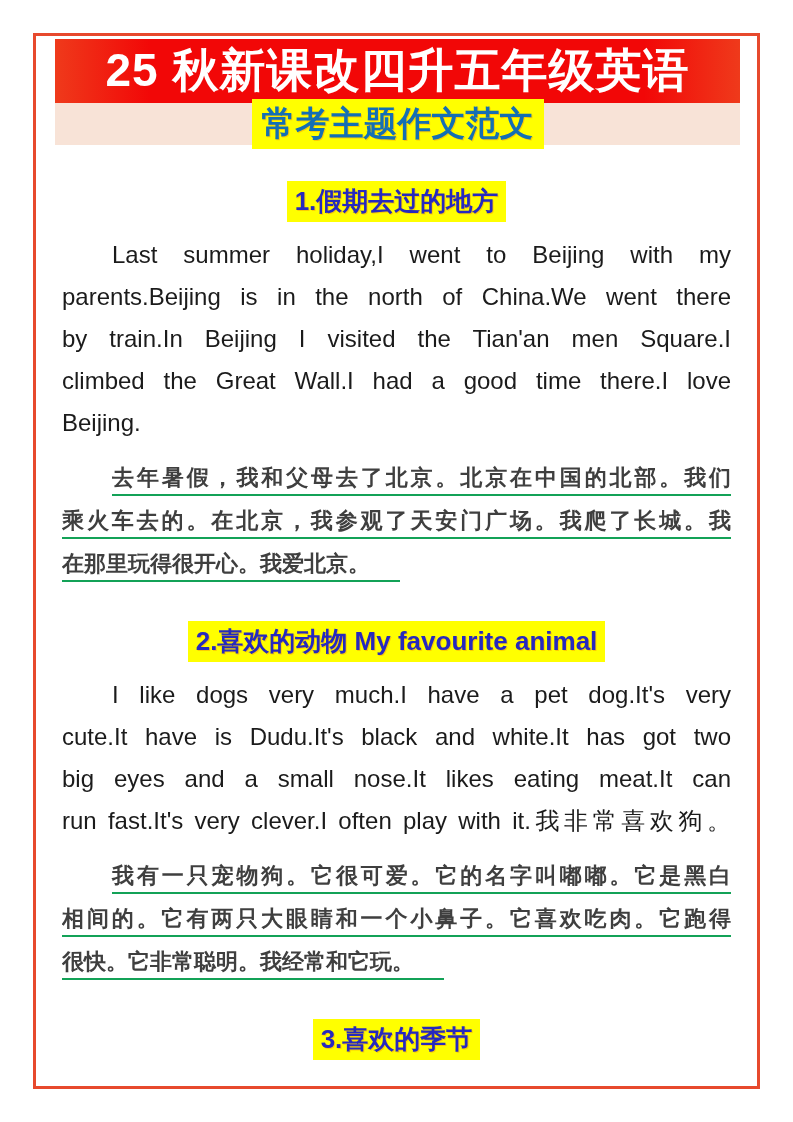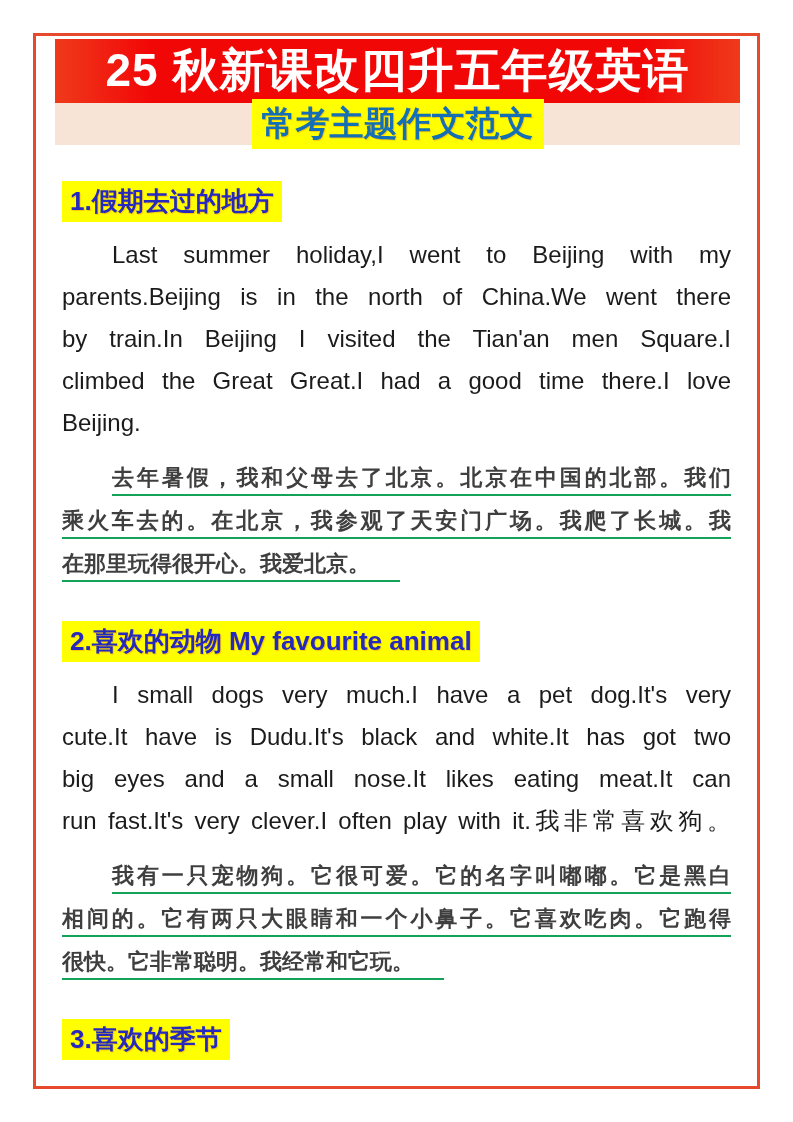--- a/index.html
+++ b/index.html
@@ -48,21 +48,21 @@
   }
   .subtitle-hl{
     background:var(--highlight-yellow);
     color:var(--subtitle-blue);
     font-size:34px;font-weight:700;
     padding:2px 10px;
     text-shadow:1px 1px 0 rgba(242,30,10,0.22);
     white-space:nowrap;
   }
   .content{padding:0 26px;}
-  .h-row{display:flex;justify-content:flex-start;margin-top:36px;}
+  .h-row{display:flex;justify-content:center;margin-top:36px;}
   .hl-heading{
     background:var(--highlight-yellow);
     color:var(--heading-blue);
     font-size:26px;font-weight:700;
     padding:3px 8px;
     text-shadow:1px 1px 0 rgba(242,30,10,0.22);
     white-space:nowrap;
   }
   .para{margin-top:12px;}
   .en-line{
@@ -100,36 +100,36 @@
     <div class="content">
 
       <section>
         <div class="h-row">
           <span class="hl-heading">1.假期去过的地方</span>
         </div>
         <div class="para">
           <div class="en-line ind">Last summer holiday,I went to Beijing with my</div>
           <div class="en-line">parents.Beijing is in the north of China.We went there</div>
           <div class="en-line">by train.In Beijing I visited the Tian'an men Square.I</div>
-          <div class="en-line">climbed the Great Great.I had a good time there.I love</div>
+          <div class="en-line">climbed the Great Wall.I had a good time there.I love</div>
           <div class="en-line lastline">Beijing.</div>
         </div>
         <div class="para">
           <div class="cn-line ind"><span class="u">去年暑假，我和父母去了北京。北京在中国的北部。我们</span></div>
           <div class="cn-line"><span class="u">乘火车去的。在北京，我参观了天安门广场。我爬了长城。我</span></div>
           <div class="cn-line lastline"><span class="u u-tail">在那里玩得很开心。我爱北京。</span></div>
         </div>
       </section>
 
       <section>
         <div class="h-row">
           <span class="hl-heading">2.喜欢的动物 My favourite animal</span>
         </div>
         <div class="para">
-          <div class="en-line ind">I small dogs very much.I have a pet dog.It's very</div>
+          <div class="en-line ind">I like dogs very much.I have a pet dog.It's very</div>
           <div class="en-line">cute.It have is Dudu.It's black and white.It has got two</div>
           <div class="en-line">big eyes and a small nose.It likes eating meat.It can</div>
           <div class="en-line">run fast.It's very clever.I often play with it.我非常喜欢狗。</div>
         </div>
         <div class="para">
           <div class="cn-line ind"><span class="u">我有一只宠物狗。它很可爱。它的名字叫嘟嘟。它是黑白</span></div>
           <div class="cn-line"><span class="u">相间的。它有两只大眼睛和一个小鼻子。它喜欢吃肉。它跑得</span></div>
           <div class="cn-line lastline"><span class="u u-tail">很快。它非常聪明。我经常和它玩。</span></div>
         </div>
       </section>

